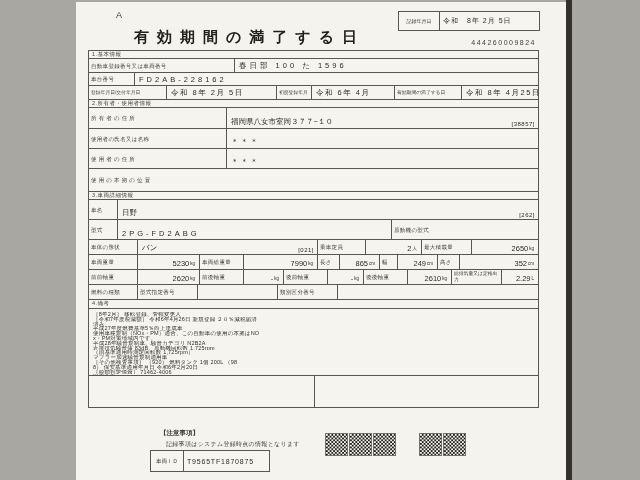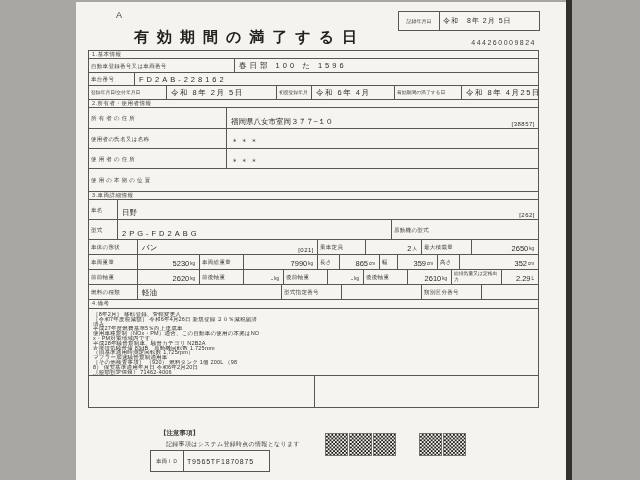--- a/index.html
+++ b/index.html
@@ -176,21 +176,21 @@
         <span>7990</span>
         <span class="unit">kg</span>
       </div>
       <div class="cell lbl" style="width:22px">長さ</div>
       <div class="cell val num" style="width:40px">
         <span>865</span>
         <span class="unit">cm</span>
       </div>
       <div class="cell lbl" style="width:18px">幅</div>
       <div class="cell val num" style="width:40px">
-        <span>359</span>
+        <span>249</span>
         <span class="unit">cm</span>
       </div>
       <div class="cell lbl" style="width:22px">高さ</div>
       <div class="cell gr val num">
         <span>352</span>
         <span class="unit">cm</span>
       </div>
     </div>
 
     <div class="row" style="height:14px">
@@ -216,21 +216,20 @@
       </div>
       <div class="cell lbl tiny" style="width:50px">総排気量又は定格出力</div>
       <div class="cell gr val num">
         <span>2.29</span>
         <span class="unit">L</span>
       </div>
     </div>
 
     <div class="row" style="height:14px">
       <div class="cell lbl" style="width:48px">燃料の種類</div>
-      <div class="cell val" style="width:144px">軽油</div>
       <div class="cell lbl" style="width:60px">型式指定番号</div>
       <div class="cell val" style="width:80px"></div>
       <div class="cell lbl" style="width:60px">類別区分番号</div>
       <div class="cell gr val"></div>
     </div>
 
     <div class="row" style="height:8px">
       <div class="cell gr sec">4.備考</div>
     </div>
 

